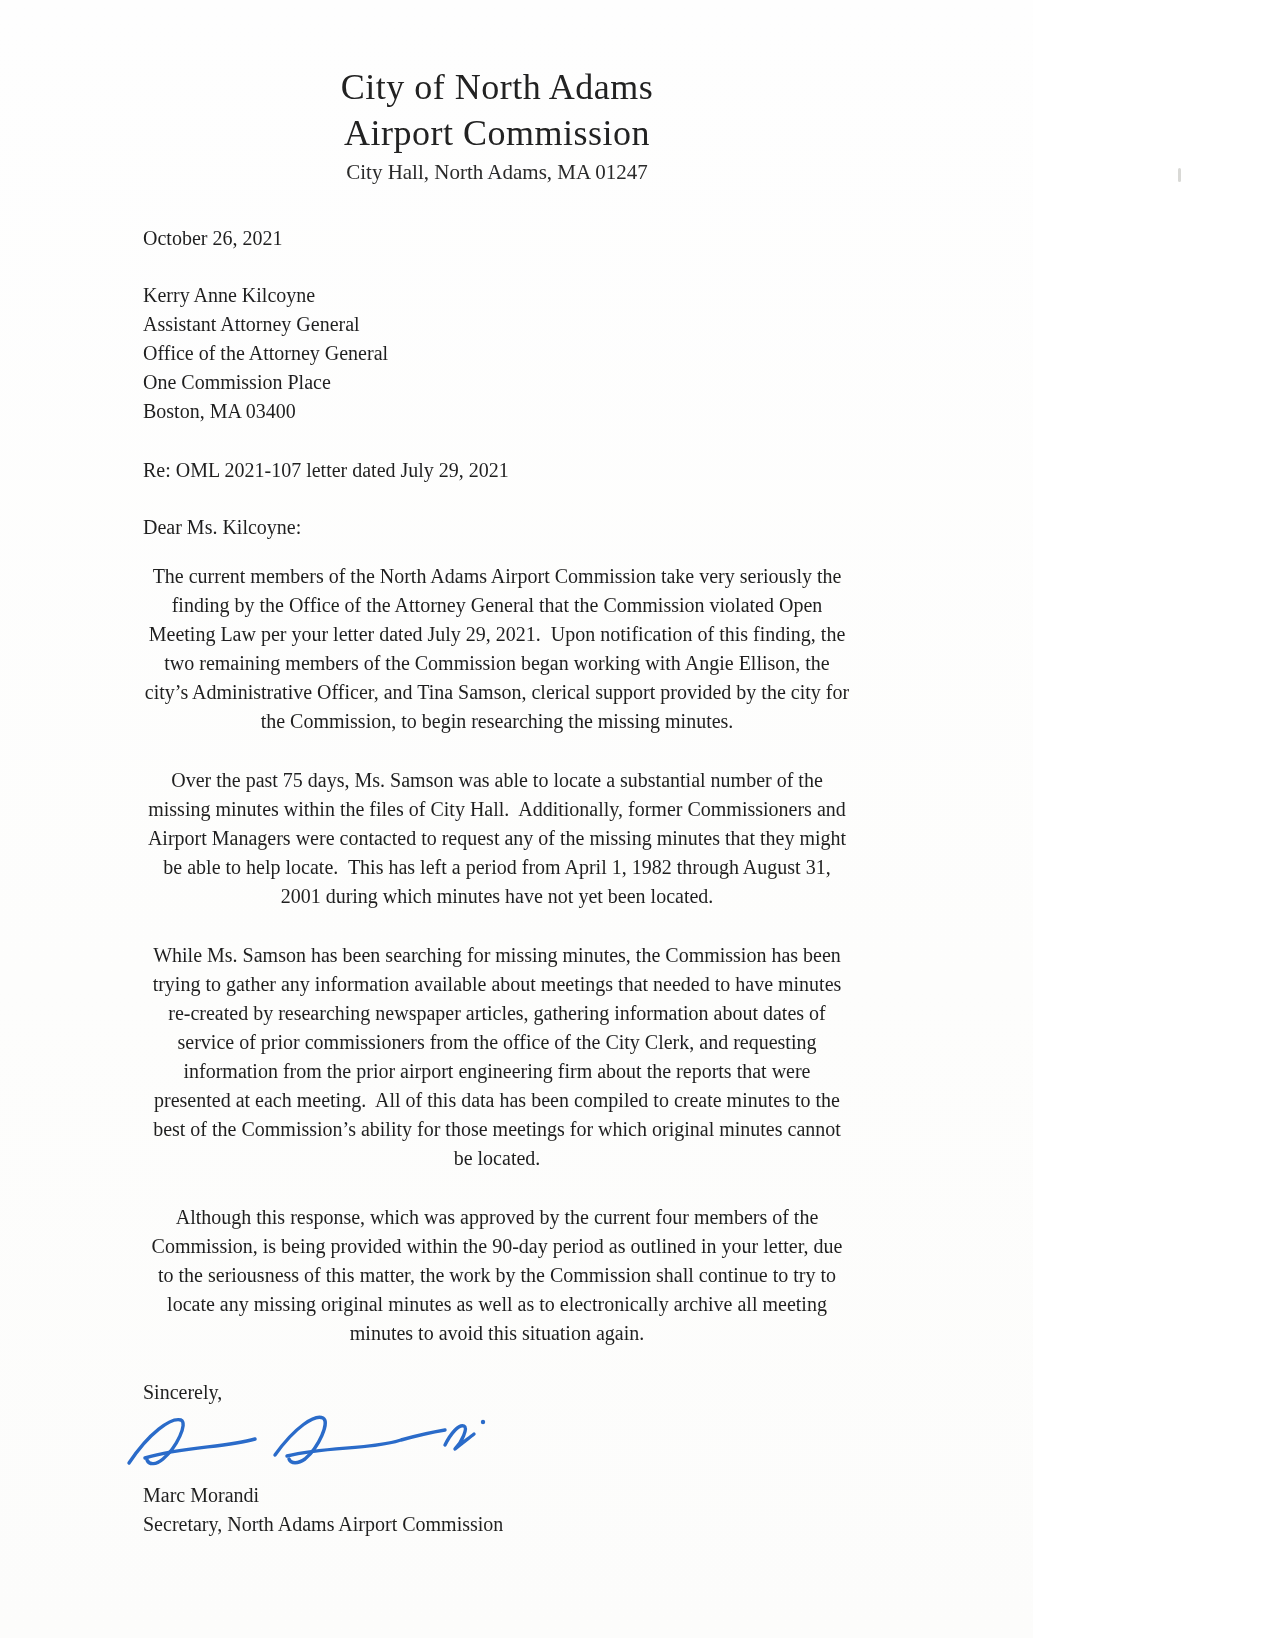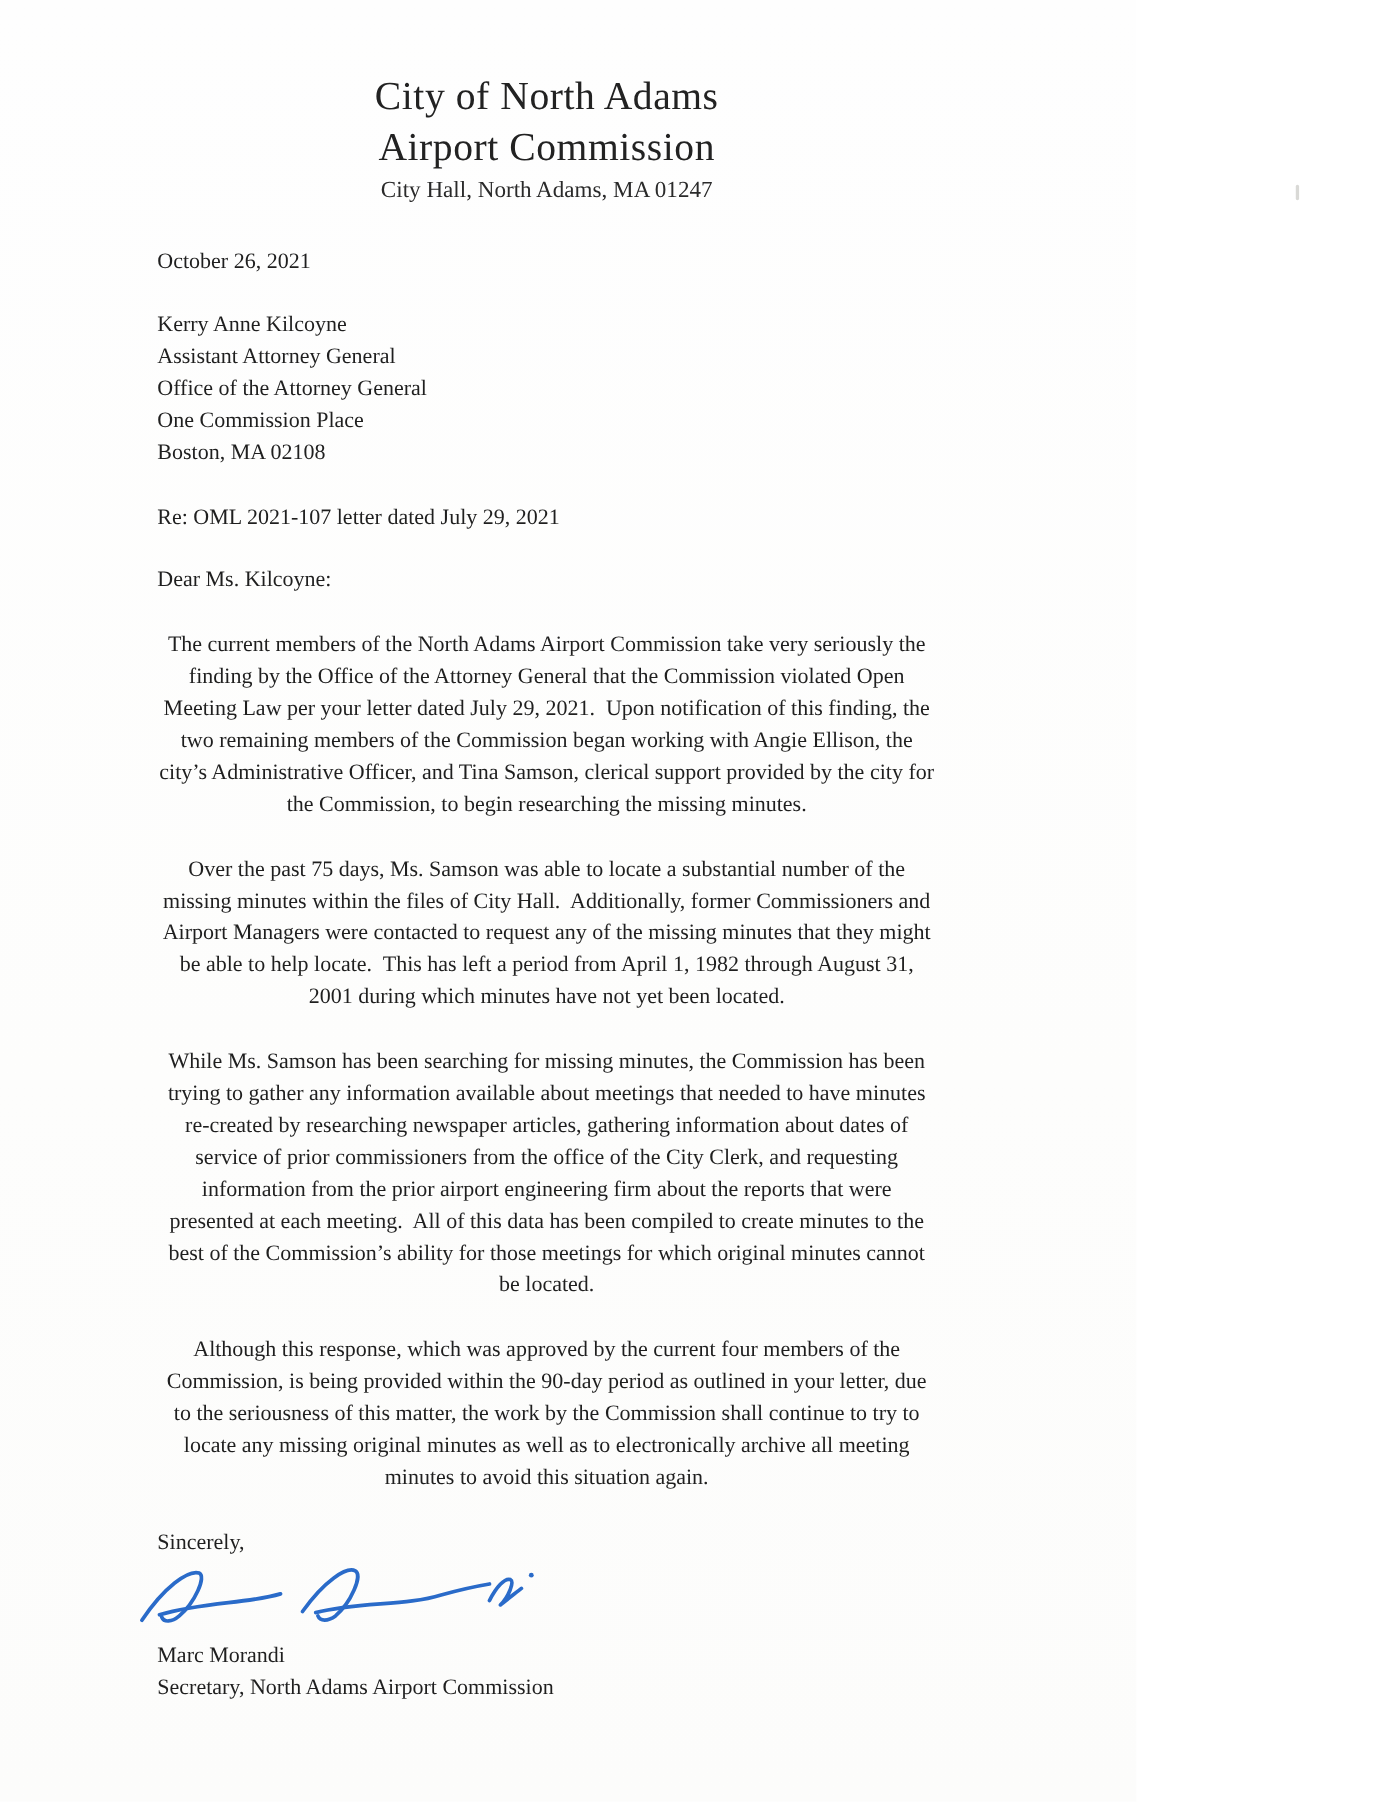--- a/index.html
+++ b/index.html
@@ -42,21 +42,21 @@
     line-height: 29px;
   }
   .subject-line {
     font-size: 20px;
     line-height: 29px;
     margin-bottom: 28px;
   }
   .salutation-line {
     font-size: 20px;
     line-height: 29px;
-    margin-bottom: 30px;
+    margin-bottom: 20px;
   }
   .body-paragraph {
     font-size: 20px;
     line-height: 29px;
     margin-bottom: 30px;
     white-space: pre-wrap;
     text-align: center;
   }
   .closing-line {
     font-size: 20px;
@@ -93,21 +93,21 @@
     <div class="org-address">City Hall, North Adams, MA 01247</div>
   </div>
 
   <div class="date-line">October 26, 2021</div>
 
   <div class="recipient-block">
     <div class="recipient-line">Kerry Anne Kilcoyne</div>
     <div class="recipient-line">Assistant Attorney General</div>
     <div class="recipient-line">Office of the Attorney General</div>
     <div class="recipient-line">One Commission Place</div>
-    <div class="recipient-line">Boston, MA 02108</div>
+    <div class="recipient-line">Boston, MA 03400</div>
   </div>
 
   <div class="subject-line">Re: OML 2021-107 letter dated July 29, 2021</div>
 
   <div class="salutation-line">Dear Ms. Kilcoyne:</div>
 
   <p class="body-paragraph">The current members of the North Adams Airport Commission take very seriously the finding by the Office of the Attorney General that the Commission violated Open Meeting Law per your letter dated July 29, 2021.  Upon notification of this finding, the two remaining members of the Commission began working with Angie Ellison, the city’s Administrative Officer, and Tina Samson, clerical support provided by the city for the Commission, to begin researching the missing minutes.</p>
   <p class="body-paragraph">Over the past 75 days, Ms. Samson was able to locate a substantial number of the missing minutes within the files of City Hall.  Additionally, former Commissioners and Airport Managers were contacted to request any of the missing minutes that they might be able to help locate.  This has left a period from April 1, 1982 through August 31, 2001 during which minutes have not yet been located.</p>
   <p class="body-paragraph">While Ms. Samson has been searching for missing minutes, the Commission has been trying to gather any information available about meetings that needed to have minutes re-created by researching newspaper articles, gathering information about dates of service of prior commissioners from the office of the City Clerk, and requesting information from the prior airport engineering firm about the reports that were presented at each meeting.  All of this data has been compiled to create minutes to the best of the Commission’s ability for those meetings for which original minutes cannot be located.</p>
   <p class="body-paragraph">Although this response, which was approved by the current four members of the Commission, is being provided within the 90-day period as outlined in your letter, due to the seriousness of this matter, the work by the Commission shall continue to try to locate any missing original minutes as well as to electronically archive all meeting minutes to avoid this situation again.</p>

